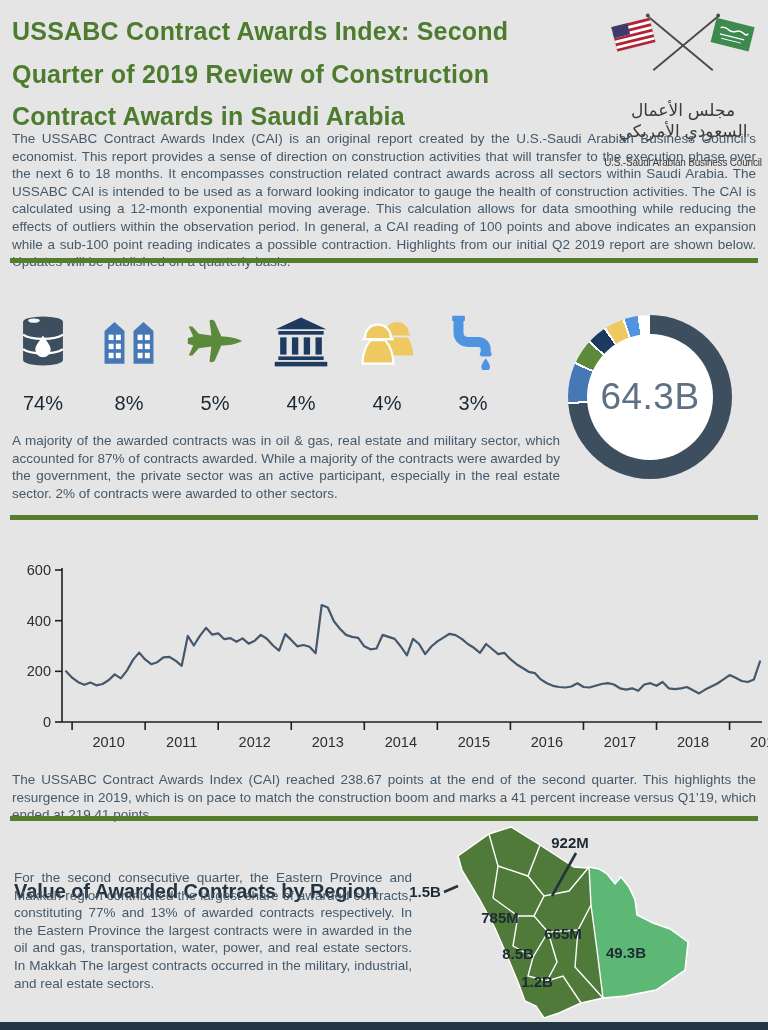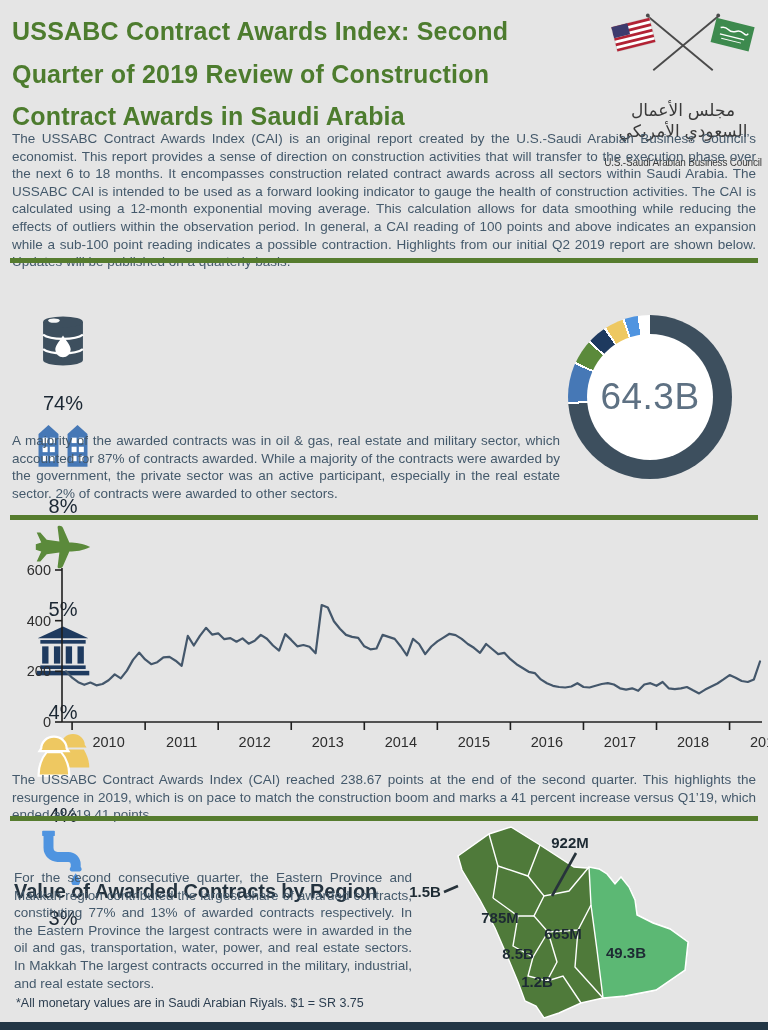--- a/index.html
+++ b/index.html
@@ -58,21 +58,21 @@
     </svg>
     <div class="logo-ar">مجلس الأعمال السعودي الأمريكي</div>
     <div class="logo-en">U.S.-Saudi Arabian Business Council</div>
   </div>
 
   <div class="abs body-text" style="left:12px;top:130px;width:744px;">The USSABC Contract Awards Index (CAI) is an original report created by the U.S.-Saudi Arabian Business Council’s economist. This report provides a sense of direction on construction activities that will transfer to the execution phase over the next 6 to 18 months. It encompasses construction related contract awards across all sectors within Saudi Arabia. The USSABC CAI is intended to be used as a forward looking indicator to gauge the health of construction activities. The CAI is calculated using a 12-month exponential moving average. This calculation allows for data smoothing while reducing the effects of outliers within the observation period. In general, a CAI reading of 100 points and above indicates an expansion while a sub-100 point reading indicates a possible contraction. Highlights from our initial Q2 2019 report are shown below. Updates will be published on a quarterly basis.</div>
 
   <div class="abs rule" style="left: 10px; top: 258px; width: 748px; color: rgb(86, 124, 46);"></div>
 
 
-  <div class="abs sector-row" style="left:20px;top:312px;flex-direction:column;">
+  <div class="abs sector-row" style="left:0;top:312px;">
     <div class="sector-cell">
       <span style="color: rgb(61, 79, 94);">
         <svg viewBox="0 0 64 64" width="58" height="58">
           <path fill="currentColor" d="M10,11 v42 c0,3.5 10,6 22,6 s22,-2.5 22,-6 V11 z"></path>
           <ellipse cx="32" cy="11" rx="22" ry="6" fill="currentColor"></ellipse>
           <ellipse cx="22" cy="9.5" rx="6.5" ry="2.4" fill="#ffffff" opacity="0.95"></ellipse>
           <path d="M10,25 c4,3 12,4.6 22,4.6 s18,-1.6 22,-4.6" stroke="#ffffff" stroke-width="2.6" fill="none"></path>
           <path d="M10,41 c4,3 12,4.6 22,4.6 s18,-1.6 22,-4.6" stroke="#ffffff" stroke-width="2.6" fill="none"></path>
           <path fill="#ffffff" d="M32,26 c-5.5,8.5 -8.5,11.5 -8.5,15.5 a8.5,8.5 0 0 0 17,0 c0,-4 -3,-7 -8.5,-15.5 z"></path>
         </svg>
@@ -199,21 +199,20 @@
     </svg>
 
   <div class="abs body-text" style="left:12px;top:771px;width:744px;">The USSABC Contract Awards Index (CAI) reached 238.67 points at the end of the second quarter. This highlights the resurgence in 2019, which is on pace to match the construction boom  and marks a 41 percent increase versus Q1’19, which ended at 219.41 points.</div>
 
   <div class="abs rule" style="left: 10px; top: 816px; width: 748px; color: rgb(86, 124, 46);"></div>
 
   <div class="abs h2" style="left:14px;top:832px;margin-top:48px;">Value of Awarded Contracts by Region</div>
 
   <div class="abs body-text" style="left:14px;top:869px;width:398px;">For the second consecutive quarter, the Eastern Province and Makkah region contributed the largest share of awarded contracts, constituting 77% and 13% of awarded contracts respectively. In the Eastern Province the largest contracts were in awarded in the oil and gas, transportation, water, power, and real estate sectors. In Makkah The largest contracts occurred in the military, industrial, and real estate sectors.</div>
 
-  <div class="abs footnote" style="left:16px;top:996px;">*All monetary  values are in Saudi Arabian Riyals.  $1 = SR 3.75</div>
 
   <svg class="abs map-svg" style="left:400px;top:822px;" width="368" height="200" viewBox="0 0 368 200">
     <g style="color: rgb(79, 122, 58);">
       <path fill="currentColor" stroke="#ffffff" stroke-width="1.4" d="M58,34 L89,12 L111,5 L140,23 L174,45 L199,47 L207,52 L215,62 L221,55 L229,65 L235,78 L237,93 L253,101 L270,107 L288,120 L285,148 L256,168 L225,174 L203,176 L181,181 L159,191 L144,196 L136,184 L125,179 L118,160 L108,136 L95,106 L80,78 L62,48 Z"></path>
     </g>
     <g style="color: rgb(92, 184, 116);">
       <path fill="currentColor" stroke="#ffffff" stroke-width="1.4" d="M189,45 L199,47 L207,52 L215,62 L221,55 L229,65 L235,78 L237,93 L253,101 L270,107 L288,120 L285,148 L256,168 L225,174 L203,176 L197,128 L191,83 Z"></path>
     </g>
     <g stroke="#ffffff" stroke-width="1.4" fill="none">
       <path d="M89,12 L98,44 L93,76"></path>

